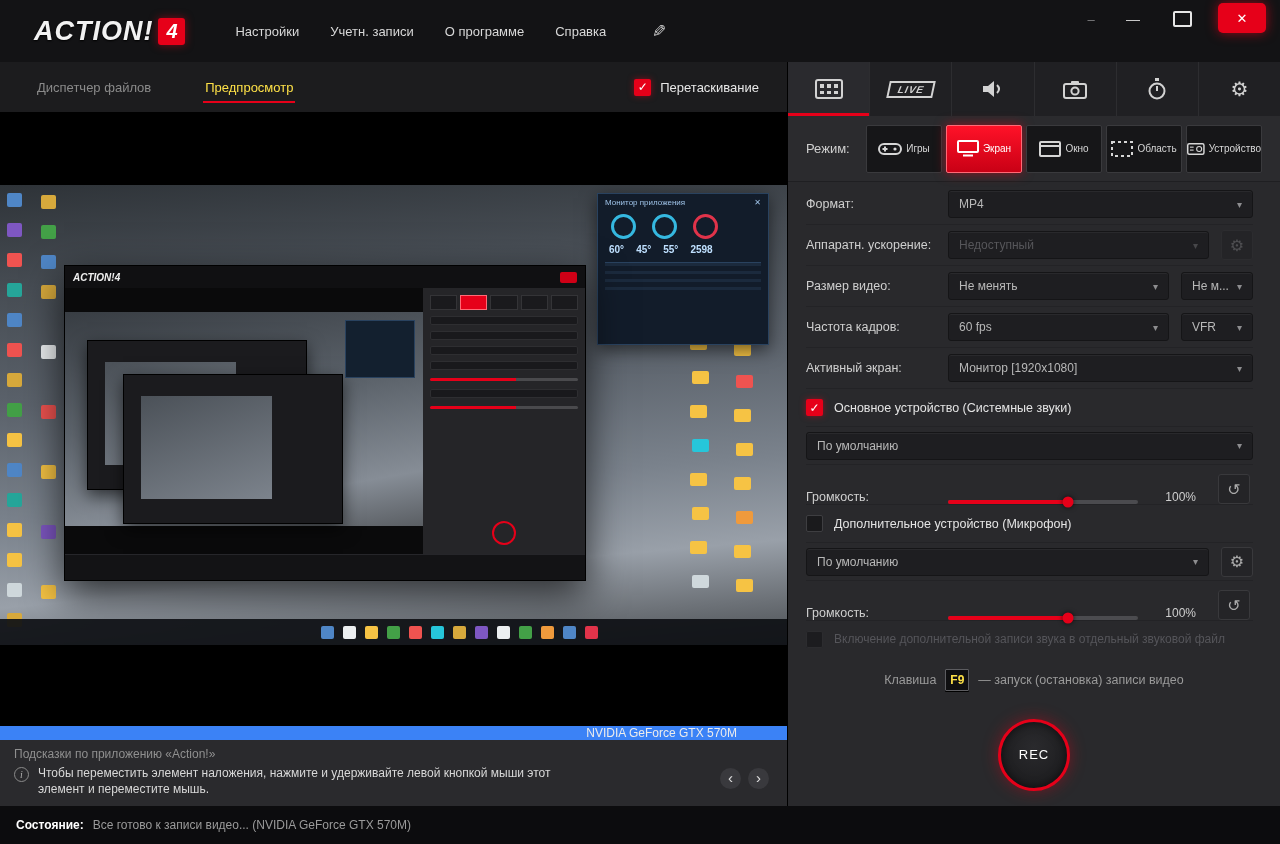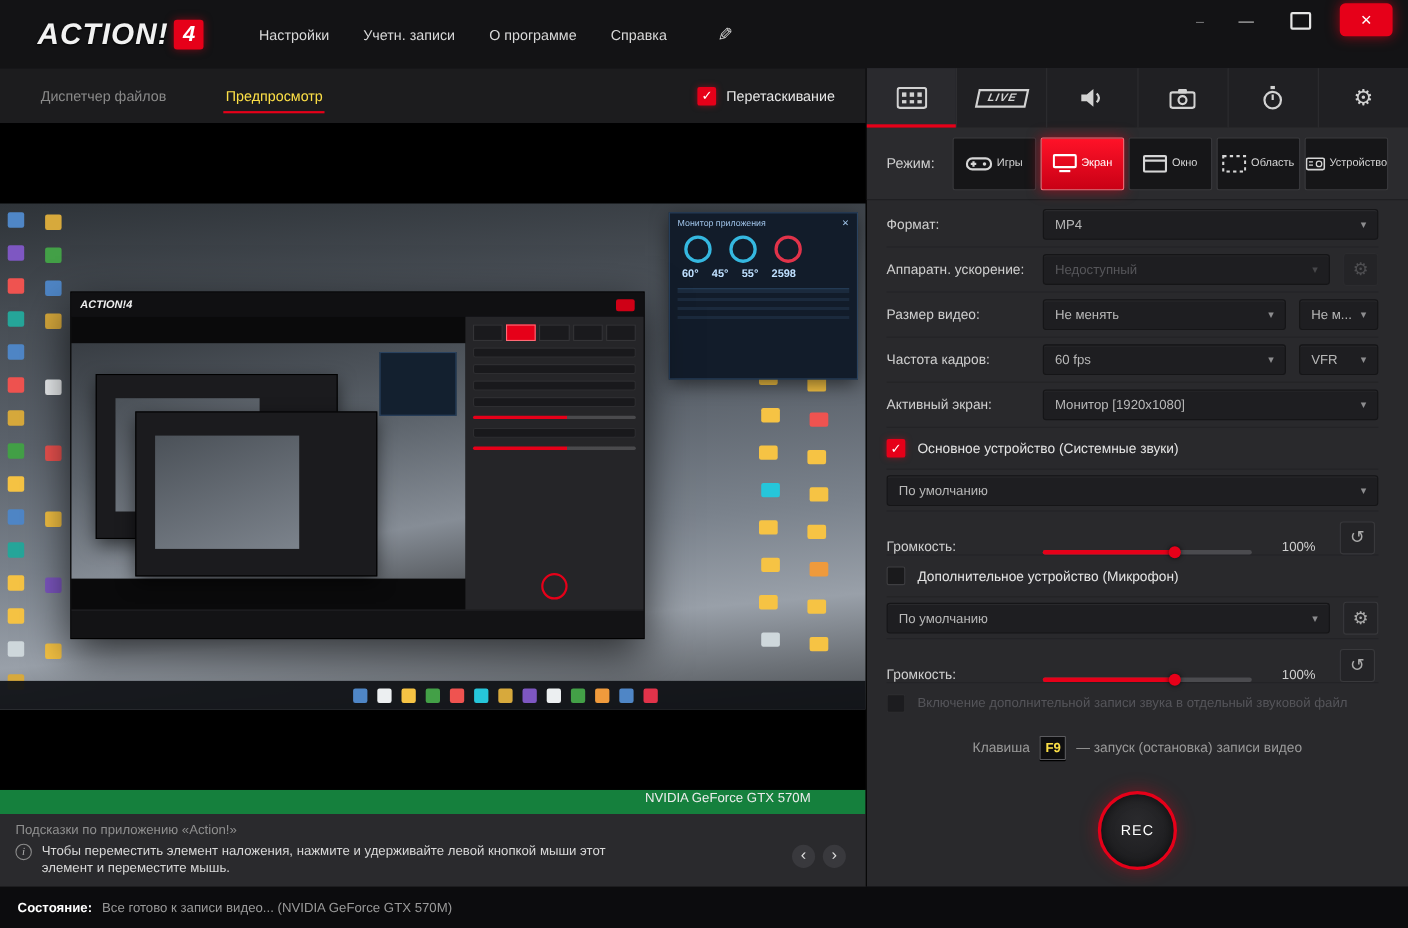--- a/index.html
+++ b/index.html
@@ -45,21 +45,21 @@
     34px 2px 0 #d7a93c, 0 30px 0 #7e57c2, 34px 32px 0 #43a047, 0 60px 0 #ef5350, 34px 62px 0 #4f86c6,
     0 90px 0 #26a69a, 34px 92px 0 #d7a93c, 0 120px 0 #4f86c6, 0 150px 0 #ef5350, 34px 152px 0 #eceff1,
     0 180px 0 #d7a93c, 0 210px 0 #43a047, 34px 212px 0 #ef5350, 0 240px 0 #f6c344, 0 270px 0 #4f86c6,
     34px 272px 0 #f6c344, 0 300px 0 #26a69a, 0 330px 0 #f6c344, 34px 332px 0 #7e57c2, 0 360px 0 #f6c344,
     0 390px 0 #cfd8dc, 34px 392px 0 #f6c344, 0 420px 0 #d7a93c; }
   .desk-icons.b { left:690px; top:152px; width:17px; height:13px; background:#f6c344; box-shadow:
     44px 6px 0 #f6c344, 2px 34px 0 #f6c344, 46px 38px 0 #ef5350, 0 68px 0 #f6c344, 44px 72px 0 #f6c344,
     2px 102px 0 #26c6da, 46px 106px 0 #f6c344, 0 136px 0 #f6c344, 44px 140px 0 #f6c344, 2px 170px 0 #f6c344,
     46px 174px 0 #ef9a3c, 0 204px 0 #f6c344, 44px 208px 0 #f6c344, 2px 238px 0 #cfd8dc, 46px 242px 0 #f6c344; }
 
-  .widget { position:absolute; right:7px; top:8px; width:172px; height:152px; background:#121c2a; border:1px solid #29425f; box-shadow:0 5px 16px rgba(0,0,0,.55); padding:4px 7px; }
+  .widget { position:absolute; right:18px; top:8px; width:172px; height:152px; background:#121c2a; border:1px solid #29425f; box-shadow:0 5px 16px rgba(0,0,0,.55); padding:4px 7px; }
   .w-title { display:flex; justify-content:space-between; font-size:8px; color:#9fc3e8; }
   .w-close { color:#9fc3e8; cursor:pointer; font-size:8px; }
   .w-gauges { display:flex; gap:16px; margin:7px 6px 5px; }
   .g { width:25px; height:25px; border-radius:50%; border:3px solid #35b8e0; }
   .g.g3 { border-color:#e1334a; }
   .w-temps { display:flex; gap:12px; font-size:10px; color:#bfe0ff; font-weight:bold; margin:2px 4px; }
   .w-lines { margin-top:7px; height:30px; background:repeating-linear-gradient(180deg,#1b2a3d 0 3px,#121c2a 3px 8px); border-top:1px solid #29425f; }
 
   .inner-window { position:absolute; left:64px; top:32px; width:522px; height:316px; background:#1d1d20; border:1px solid #000; box-shadow:0 14px 38px rgba(0,0,0,.7); display:flex; flex-direction:column;margin-top:48px; }
   .iw-title { height:22px; background:#101012; display:flex; align-items:center; padding:0 8px; flex:0 0 auto; }
@@ -80,21 +80,21 @@
   .iw-field { height:9px; background:#19191c; border:1px solid #2e2e31; border-radius:2px; }
   .iw-sliderline { height:3px; border-radius:2px; background:linear-gradient(90deg,#e60019 0 58%, #4a4a4d 58%); margin:2px 0; }
   .iw-rec { margin:auto auto 2px; width:24px; height:24px; border:2px solid #e60019; border-radius:50%; }
   .iw-status { height:26px; background:#131315; border-top:1px solid #26262a; flex:0 0 auto; }
   .taskbar { position:absolute; left:0; right:0; bottom:0; height:26px; background:rgba(15,17,21,.93); display:flex; align-items:center; justify-content:center; }
   .tb-icons { width:13px; height:13px; background:#4f86c6; border-radius:2px; box-shadow:
     22px 0 0 #eceff1, 44px 0 0 #f6c344, 66px 0 0 #43a047, 88px 0 0 #ef5350, 110px 0 0 #26c6da,
     132px 0 0 #d7a93c, 154px 0 0 #7e57c2, 176px 0 0 #eceff1, 198px 0 0 #43a047, 220px 0 0 #ef9a3c,
     242px 0 0 #4f86c6, 264px 0 0 #e1334a; margin-left:-132px; }
 
-  .gpu-bar { height:22px; background:#15803d; display:flex; justify-content:flex-end; padding-right:50px; font-size:12px; color:#ececec; flex:0 0 auto; }
+  .gpu-bar { height:14px; background:#3b82f6; display:flex; justify-content:flex-end; padding-right:50px; font-size:12px; color:#ececec; flex:0 0 auto; }
 
   .tips { height:66px; background:#2a2a2d; padding:7px 14px 0; position:relative; flex:0 0 auto; }
   .tips-header { font-size:12px; color:#8f8f8f; margin-bottom:4px; }
   .tips-row { display:flex; gap:9px; }
   .info-icon { width:15px; height:15px; border-radius:50%; border:1px solid #8a8a8a; color:#b0b0b0; font-size:10px; font-style:italic; display:flex; align-items:center; justify-content:center; flex:0 0 auto; margin-top:2px; font-family:"Liberation Serif", serif; }
   .tips-row p { font-size:12px; color:#d8d8d8; line-height:1.35; max-width:540px; }
   .tip-nav { position:absolute; right:18px; top:28px; display:flex; gap:7px; }
   .tip-btn { width:21px; height:21px; border-radius:50%; background:#39393d; color:#e0e0e0; display:flex; align-items:center; justify-content:center; font-size:15px; line-height:1; cursor:pointer; padding-bottom:2px; }
 
   

